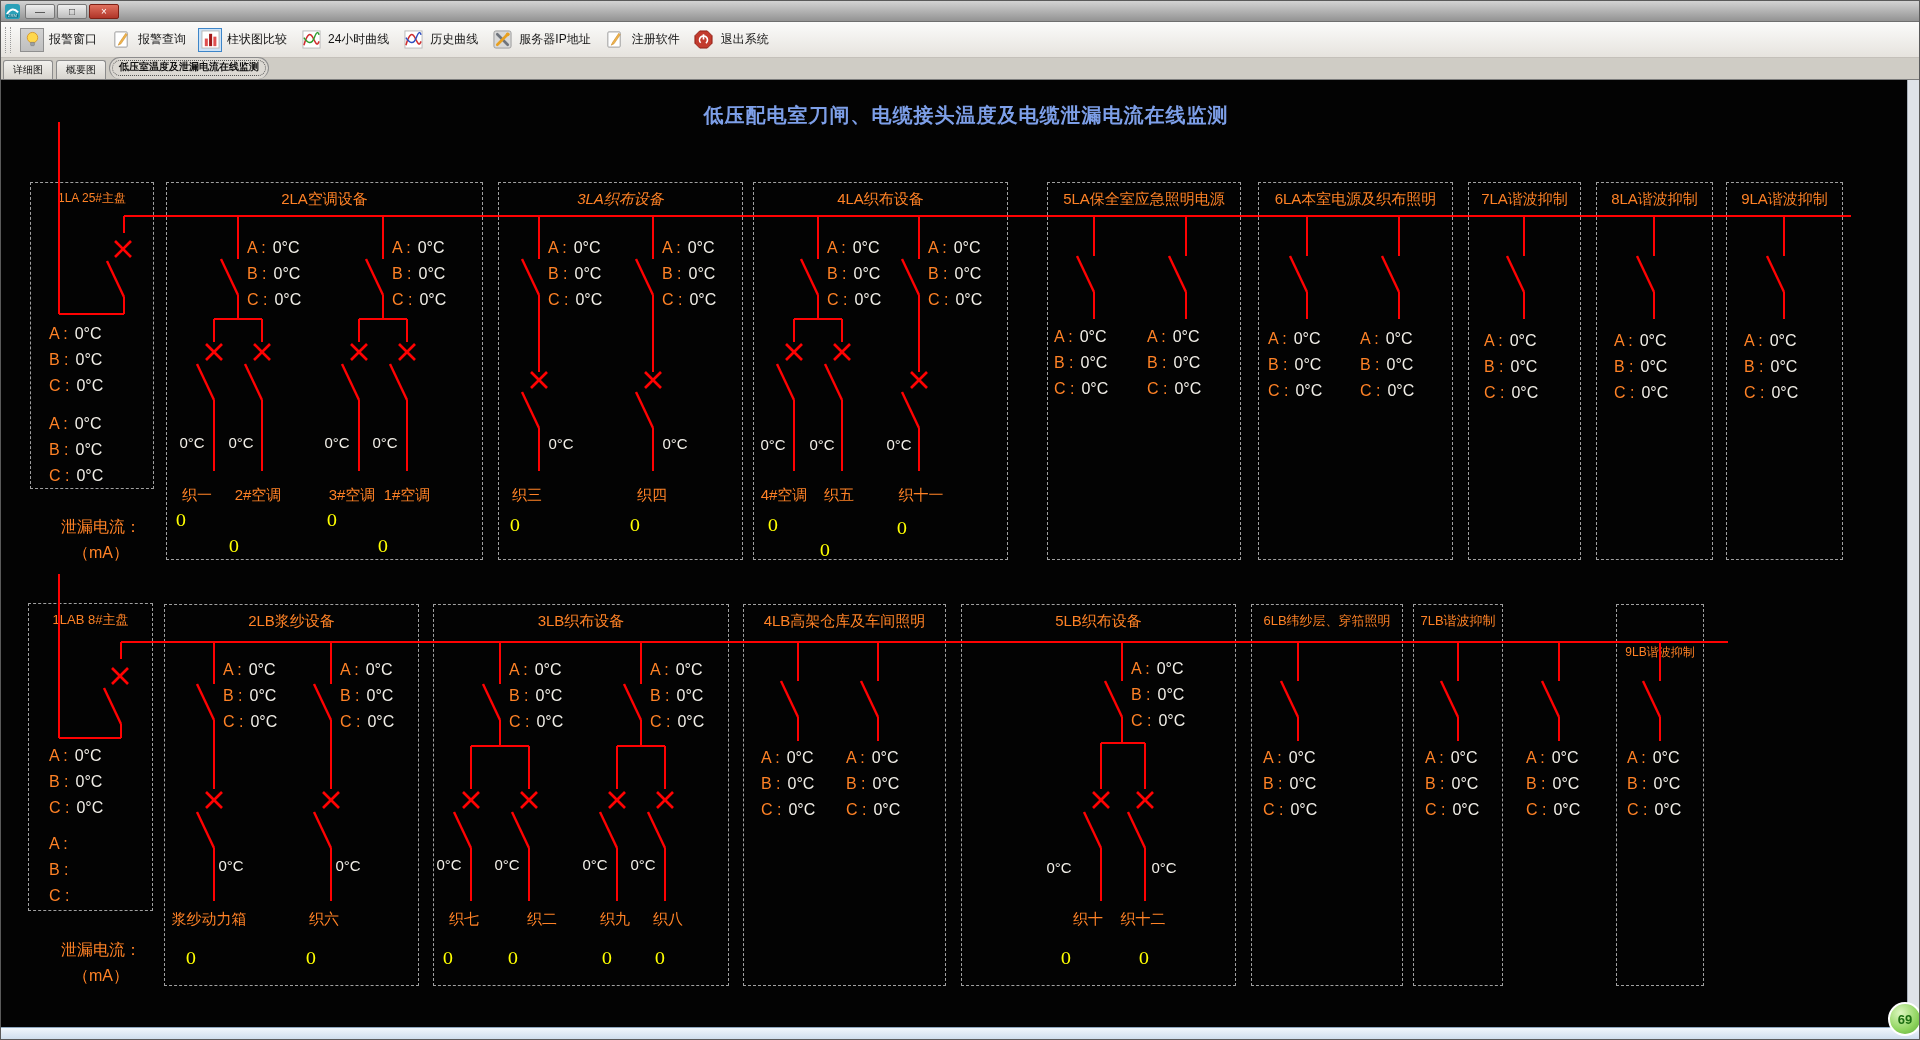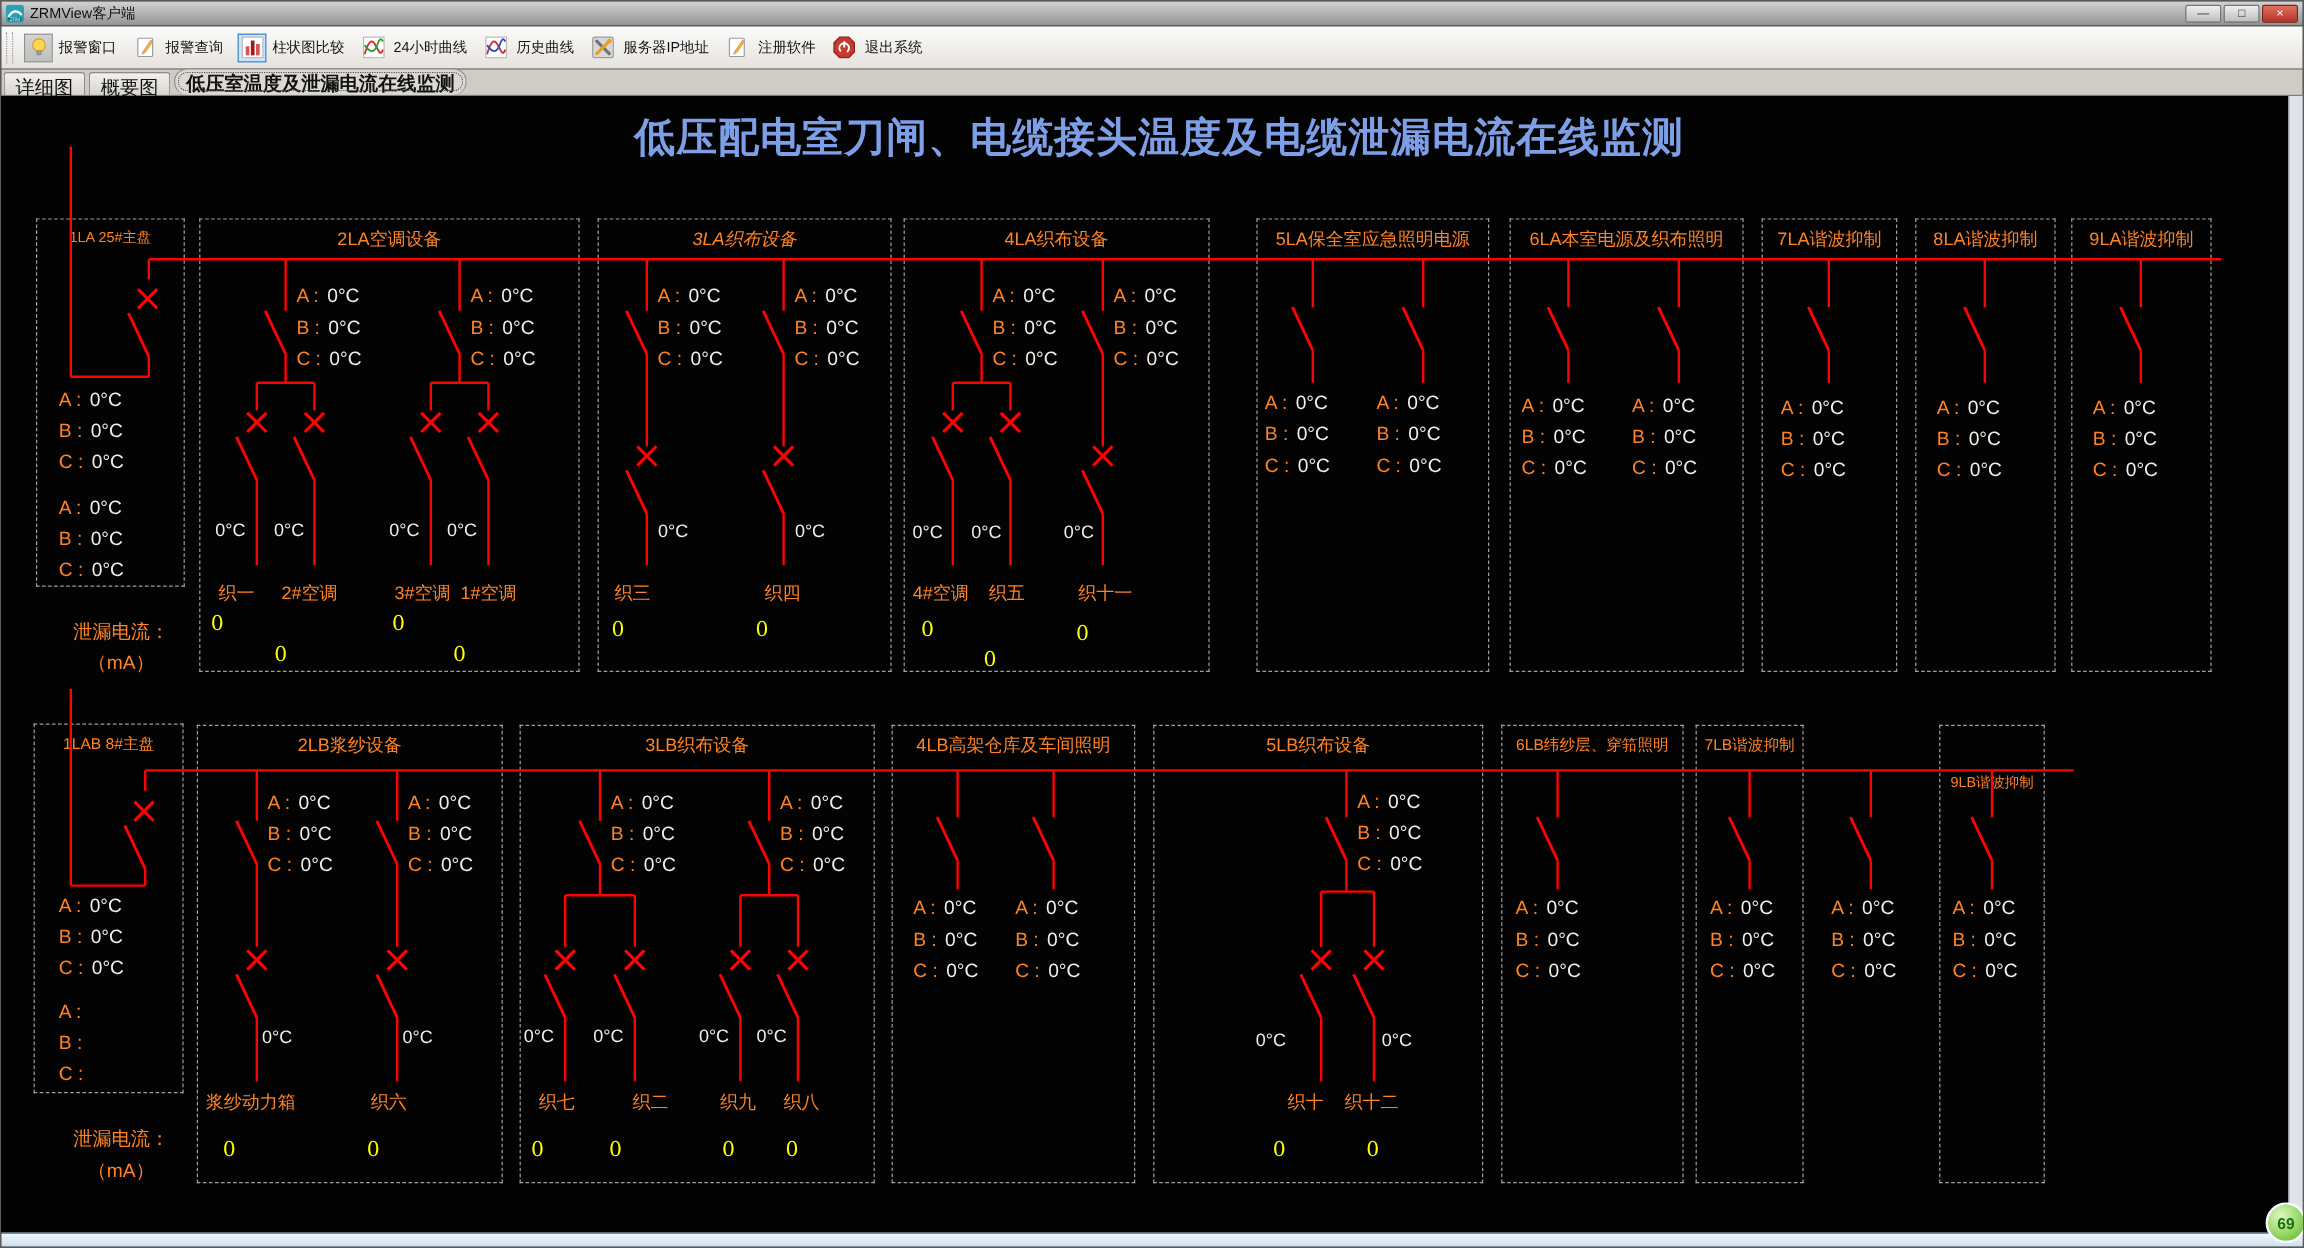--- a/index.html
+++ b/index.html
@@ -16,27 +16,27 @@
   
   .toolbar{height:36px;background:linear-gradient(#fbfbfa,#e6e3de);display:flex;align-items:center;border-bottom:1px solid #c4c0ba;padding-left:2px;}
   .toolbar::before{content:"";width:4px;height:26px;border-left:1px dotted #9a9a9a;border-right:1px dotted #9a9a9a;margin:0 5px 0 2px;}
   .tbtn{display:flex;align-items:center;gap:5px;padding:2px 8px 2px 4px;font-size:12px;color:#141414;cursor:default;}
   .ticon{width:24px;height:24px;display:flex;align-items:center;justify-content:center;border:1px solid transparent;}
   .ticon svg{width:19px;height:19px;display:block;}
   .ticon.prs{background:linear-gradient(#d2d2d2,#bfbfbf);border:1px solid #8f8f8f;}
   .ticon.sel{background:#cde3f7;border:1px solid #3d85c8;}
   
   .tabbar{height:22px;background:#cfccc5;display:flex;align-items:flex-end;padding-left:2px;border-bottom:1px solid #7e7e7e;}
-  .tab{height:19px;padding:2px 9px 4px 9px;font-size:16px;color:#111;background:linear-gradient(#f2f1ee,#d8d5cf);
+  .tab{height:19px;padding:2px 9px 4px 9px;font-size:10px;color:#111;background:linear-gradient(#f2f1ee,#d8d5cf);
     border:1px solid #8c8c8c;border-bottom:none;border-radius:3px 3px 0 0;margin-right:3px;white-space:nowrap;}
   .tab.active{height:22px;background:#dcd9d3;outline:1px dotted #555;outline-offset:-4px;font-weight:bold;border-radius:11px;}
   
   .canvas{position:relative;width:1920px;height:949px;background:#030303;overflow:hidden;}
   #wires{position:absolute;left:0;top:0;z-index:2;pointer-events:none;}
-  .main-title{position:absolute;transform:translate(-50%,-50%);font-size:34px;font-weight:bold;color:#7d9fe8;
+  .main-title{position:absolute;transform:translate(-50%,-50%);font-size:20px;font-weight:bold;color:#7d9fe8;
     white-space:nowrap;z-index:3;letter-spacing:1px;font-family:Liberation Serif, serif;}
   .panel{position:absolute;border:1px dashed #a0a0a0;z-index:1;}
   .panel-title{position:absolute;left:0;right:0;top:7px;text-align:center;color:#ff8226;white-space:nowrap;z-index:3;}
   .t-temp{position:absolute;transform:translate(-50%,-50%);color:#f2efe8;font-size:15px;white-space:nowrap;z-index:3;}
   .t-label{position:absolute;transform:translate(-50%,-50%);color:#ff8226;font-size:15px;white-space:nowrap;z-index:3;}
   .t-leak{position:absolute;transform:translate(-50%,-50%);color:#ffff00;font-size:17px;font-family:"DejaVu Serif",serif;z-index:3;}
   .t-note{position:absolute;transform:translate(-50%,-50%);color:#ff8226;font-size:16px;white-space:nowrap;z-index:3;}
   .abc-row{position:absolute;white-space:nowrap;font-size:16px;z-index:3;line-height:22px;}
   .abc-lab{color:#ff8226;}
   .abc-val{color:#f2efe8;margin-left:7px;}
@@ -53,21 +53,20 @@
 <div class="window">
   <div class="titlebar">
     <span class="app-icon">
       <svg viewBox="0 0 16 16">
           <rect width="16" height="16" rx="3" fill="#2aa0b8"></rect>
           <path d="M2 11 C6 4.5, 10 4.5, 14 9" stroke="#ffffff" fill="none" stroke-width="2"></path>
           <rect x="2" y="11" width="12" height="3.5" rx="1" fill="#0d6f85"></rect>
           <text x="3" y="14" font-size="4.5" fill="#d8f4fa">ZRM</text>
         </svg>
     </span>
-    <span class="title">ZRMView客户端</span>
     <div class="win-controls">
         <div class="win-btn">—</div>
         <div class="win-btn">□</div>
         <div class="win-btn close">×</div>
       </div>
   </div>
   <div class="toolbar">
       <div class="tbtn">
         <span class="ticon prs">
           <svg viewBox="0 0 20 20">

